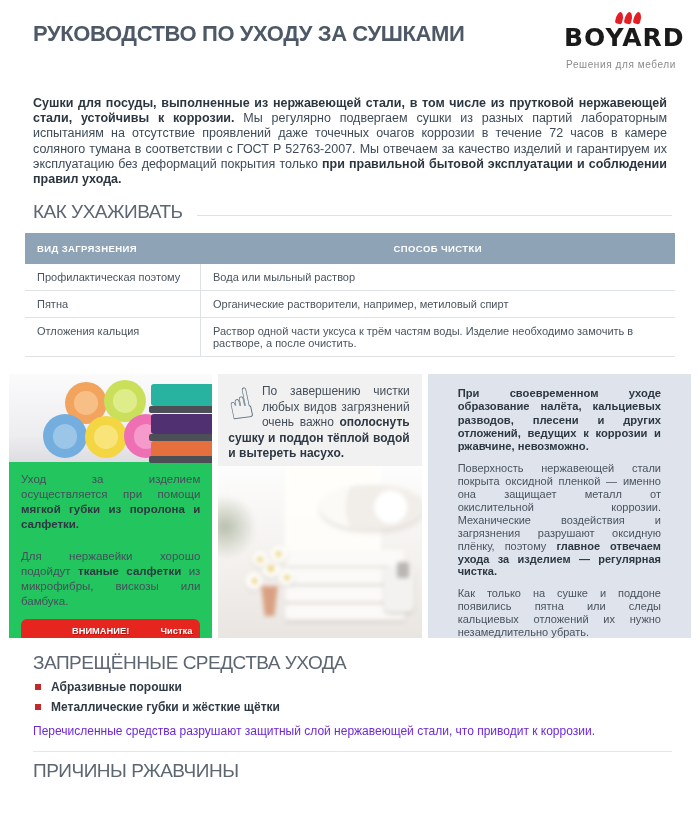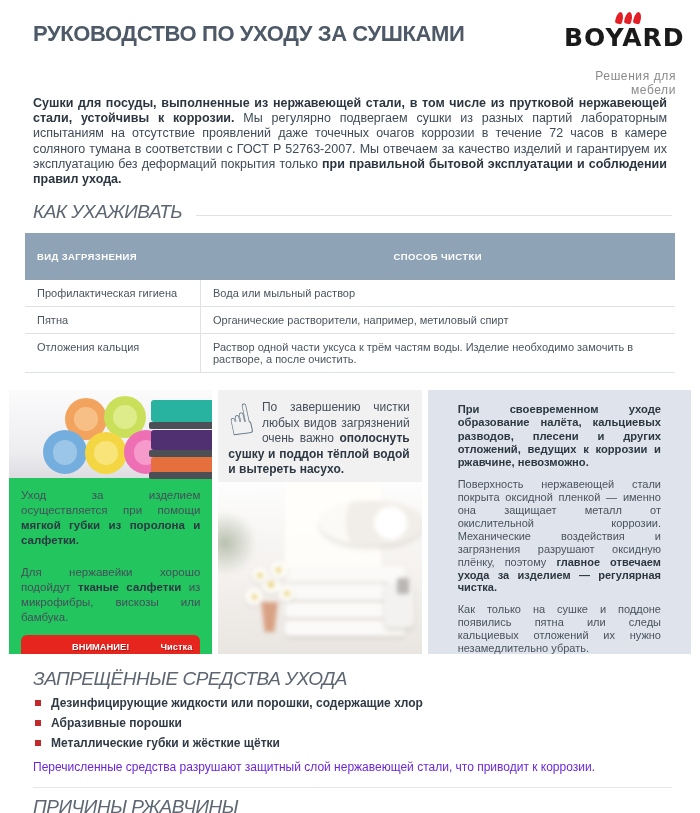--- a/index.html
+++ b/index.html
@@ -6,34 +6,34 @@
   body { background:#fff; font-family:"Liberation Sans", sans-serif; }
   .page { position:relative; width:700px; min-height:813px; background:#fff; overflow:hidden; }
 
   
   .hdr { position:relative; padding:20px 30px 0 33px; height:86px; }
   .title-line { font-size:22px; line-height:28px; font-weight:700; color:#4d5966; letter-spacing:-0.4px; }
   .logo { position:absolute; top:10px; right:24px; width:112px; text-align:left; }
   .flames { position:absolute; top:2px; left:52px; display:flex; gap:2px; }
   .flame { width:7px; height:12px; background:#e31e24; border-radius:60% 60% 40% 40% / 75% 75% 25% 25%; transform:rotate(14deg); }
   .logo-word { font-size:25px; font-weight:700; color:#1a1a1a; letter-spacing:1px; margin-top:13px; font-family:"DejaVu Sans", sans-serif; }
-  .logo-tag { font-size:12px; color:#8a8a8a; letter-spacing:0.6px; text-align:right; margin-top:17px; }
+  .logo-tag { font-size:10px; color:#8a8a8a; letter-spacing:0.6px; text-align:right; margin-top:7px; }
 
   
   .intro { margin:10px 33px 0 33px; font-size:12.5px; line-height:15.2px; color:#3e4a57; text-align:justify; }
   .intro b { color:#2c3640; }
 
   
   .sec-row { display:flex; align-items:center; margin:14px 28px 0 33px; }
-  .sec-h { font-size:19px; font-weight:400; color:#5d6671; letter-spacing:-0.5px; white-space:nowrap;font-style:italic; }
+  .sec-h { font-size:19px; font-weight:400; color:#5d6671; letter-spacing:-0.5px; white-space:nowrap; }
   .sec-rule { flex:1; border-top:1px solid #dfe1e3; margin-left:14px; margin-top:6px; }
 
   
   table.care { width:650px; margin:10px 25px 0 25px; border-collapse:collapse; }
-  table.care th { background:#8fa3b6; color:#fff; font-size:9.5px; letter-spacing:0.4px; font-weight:700; padding:18px 12px; }
+  table.care th { background:#8fa3b6; color:#fff; font-size:9.5px; letter-spacing:0.4px; font-weight:700; padding:10px 12px; }
   table.care th.c1 { width:27%; text-align:left; }
   table.care th.c2 { text-align:center; }
   table.care td { font-size:11px; color:#4a545f; padding:7px 12px; border-bottom:1px solid #dfe2e5; vertical-align:top; }
   table.care td.c2 { border-left:1px solid #dfe2e5; }
 
   
   .panels { display:flex; gap:6px; margin:17px 9px 0 9px; height:264px; }
   .panel { flex:1; overflow:hidden; }
   .panel.left { background:#22c55e; display:flex; flex-direction:column; }
   .panel.middle { background:#f1f1f2; display:flex; flex-direction:column; }
@@ -115,21 +115,21 @@
 
   <table class="care">
     <thead>
       <tr>
         <th class="c1">ВИД ЗАГРЯЗНЕНИЯ</th>
         <th class="c2">СПОСОБ ЧИСТКИ</th>
       </tr>
     </thead>
     <tbody>
       <tr>
-        <td>Профилактическая гигиена</td>
+        <td>Профилактическая поэтому</td>
         <td class="c2">Вода или мыльный раствор</td>
       </tr>
       <tr>
         <td>Пятна</td>
         <td class="c2">Органические растворители, например, метиловый спирт</td>
       </tr>
       <tr>
         <td>Отложения кальция</td>
         <td class="c2">Раствор одной части уксуса к трём частям воды. Изделие необходимо замочить в растворе, а после очистить.</td>
       </tr>
@@ -220,24 +220,20 @@
       <p class="p1"><b>При своевременном уходе образование налёта, кальциевых разводов, плесени и других отложений, ведущих к коррозии и ржавчине, невозможно.</b></p>
       <p><span>Поверхность нержавеющей стали покрыта оксидной пленкой — именно она защищает металл от окислительной коррозии. Механические воздействия и загрязнения разрушают оксидную плёнку, поэтому </span><b>главное отвечаем ухода за изделием — регулярная чистка.</b></p>
       <p><span>Как только на сушке и поддоне появились пятна или следы кальциевых отложений их нужно незамедлительно убрать.</span></p>
     </div>
   </div>
 
   <div class="sec-row">
     <h2 class="sec-h">ЗАПРЕЩЁННЫЕ СРЕДСТВА УХОДА</h2>
   </div>
   <ul class="bullets bold">
-    <li>
-        <span class="sq"></span>
-        <span>Дезинфицирующие жидкости или порошки, содержащие хлор</span>
-      </li>
     <li>
         <span class="sq"></span>
         <span>Абразивные порошки</span>
       </li>
     <li>
         <span class="sq"></span>
         <span>Металлические губки и жёсткие щётки</span>
       </li>
   </ul>
   <p class="note">Перечисленные средства разрушают защитный слой нержавеющей стали, что приводит к коррозии.</p>

